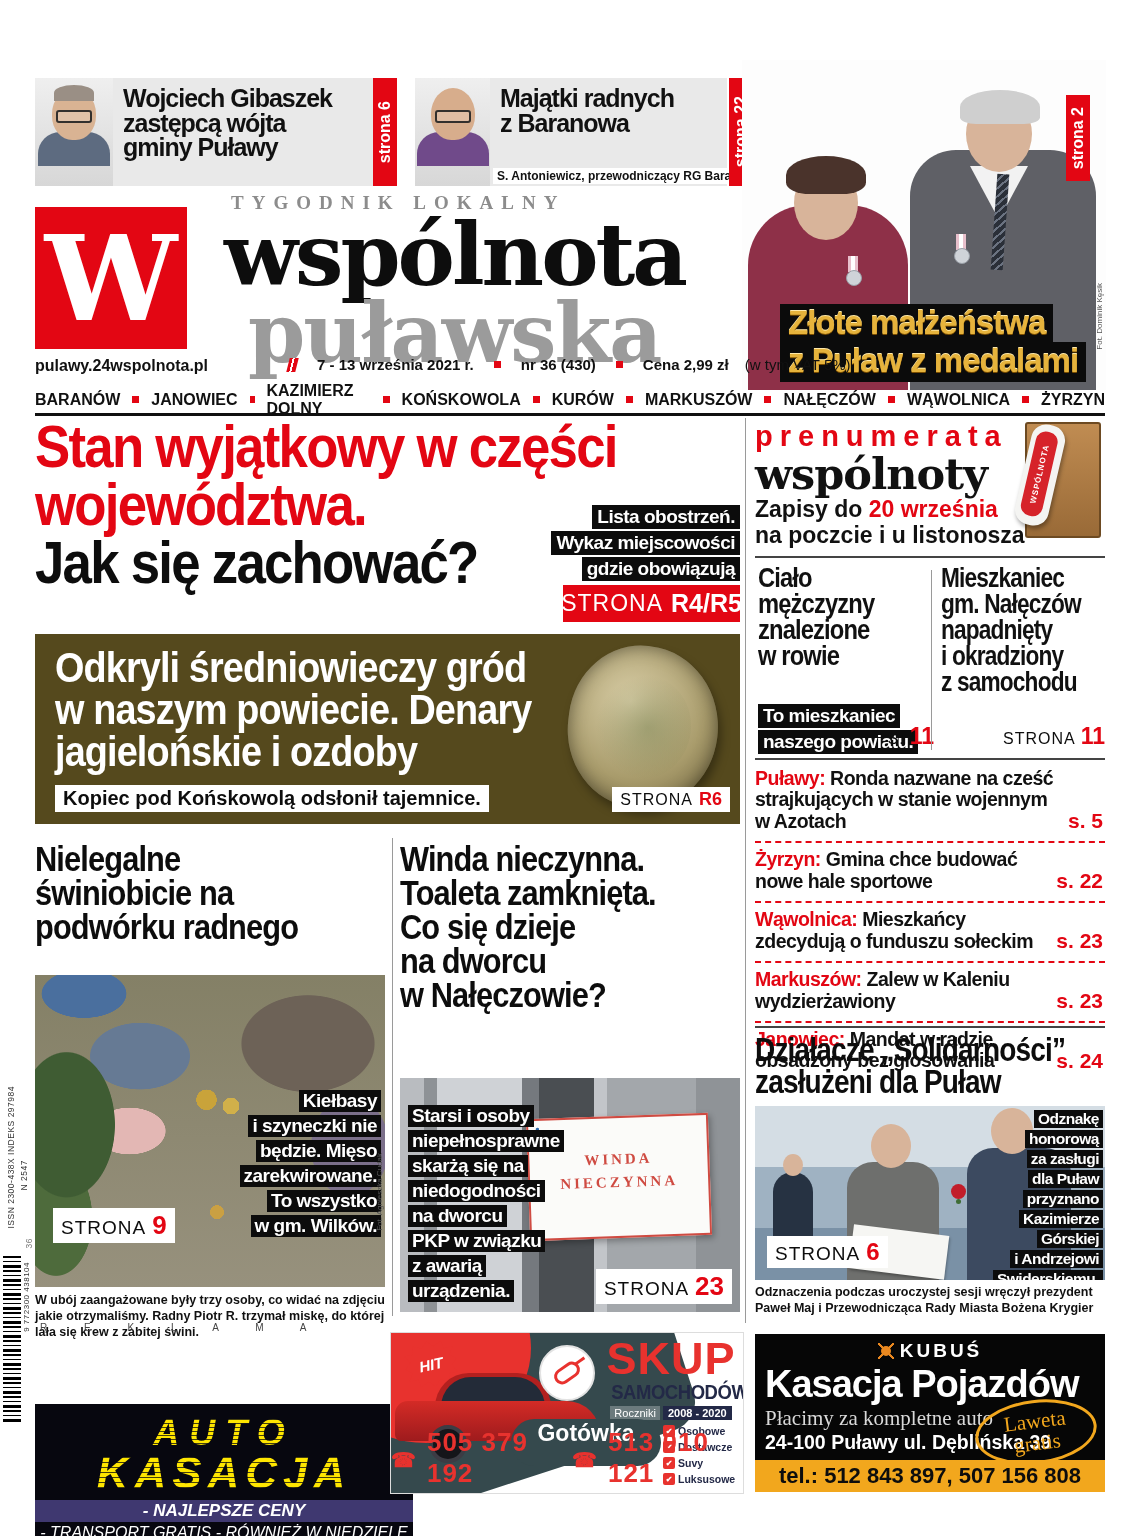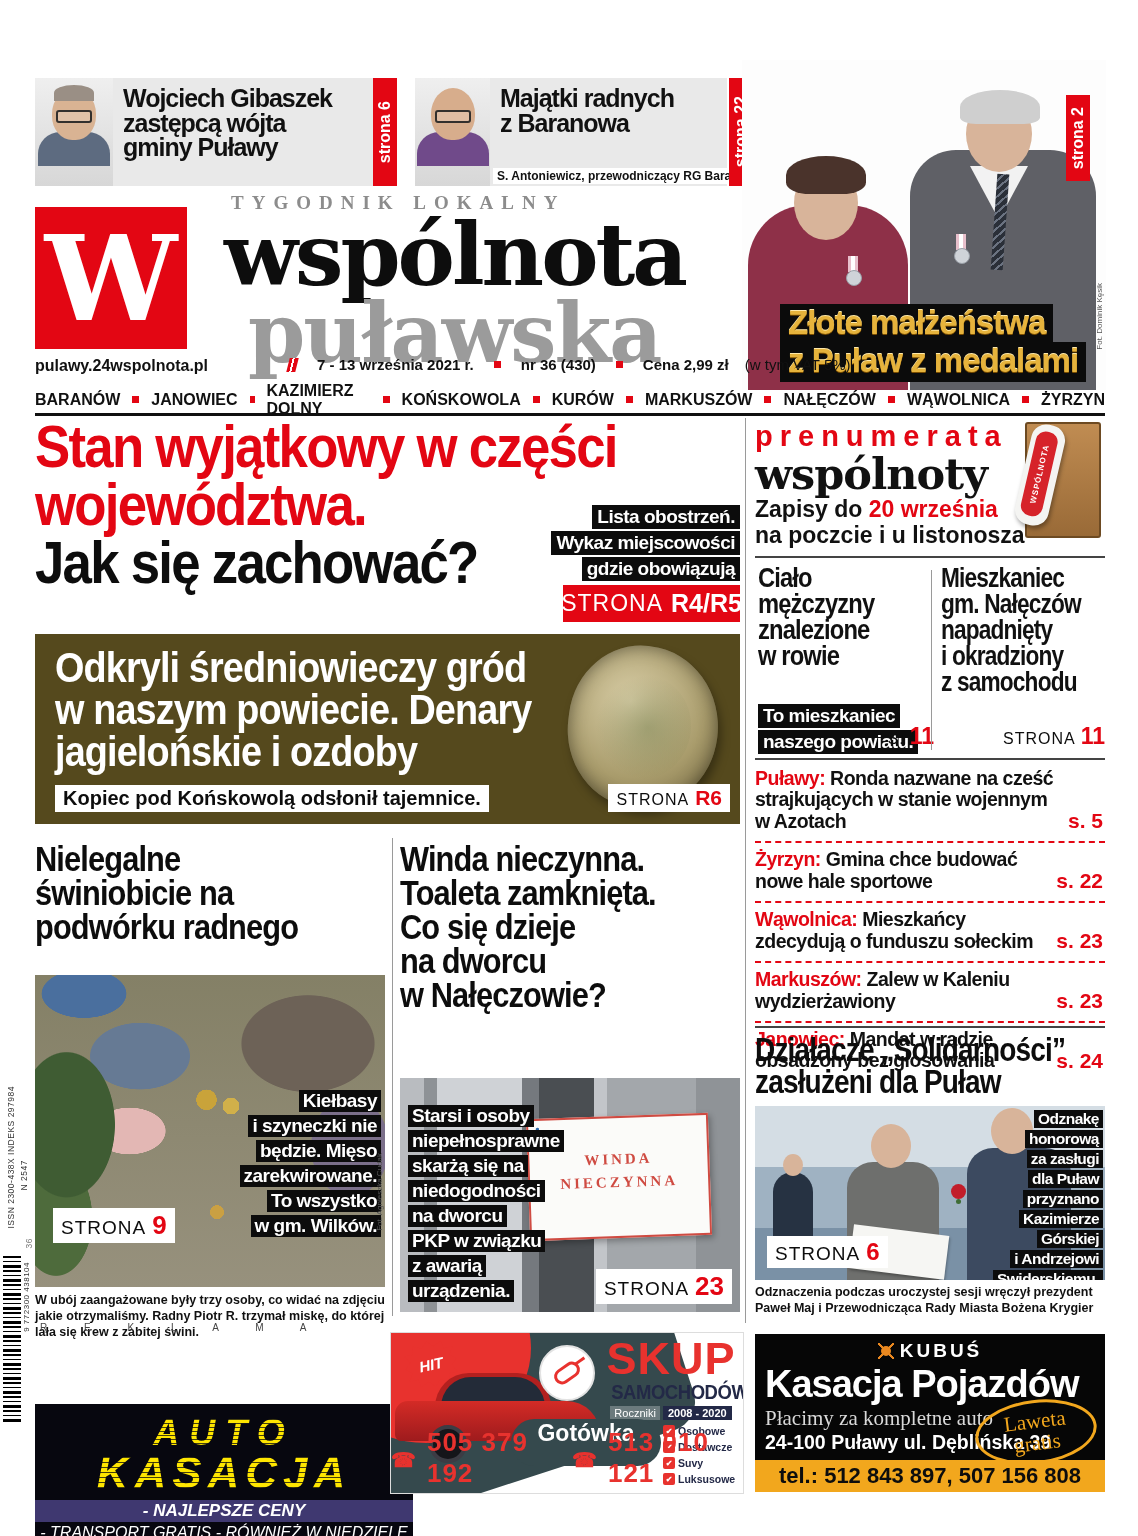--- a/index.html
+++ b/index.html
@@ -282,21 +282,21 @@
   <div class="abs banner" style="left:35px;top:634px;width:705px;height:190px;">
     <div class="abs banner-h pre cx" style="left:20px;top:12px;width:590px;">Odkryli średniowieczy gród
 w naszym powiecie. Denary
 jagielońskie i ozdoby</div>
     <div class="abs coin" style="right:22px;top:12px;width:150px;height:162px;"></div>
     <div class="abs whitebox" style="left:20px;bottom:12px;font-size:20px;">
       <span>Kopiec pod Końskowolą odsłonił tajemnice.</span>
     </div>
     <div class="abs whitebox" style="right:10px;bottom:12px;">
       <span style="font-size:16px;font-weight:normal;letter-spacing:1px;">STRONA</span>
-      <span class="red" style="font-size:21px;">R6</span>
+      <span class="red" style="font-size:18px;">R6</span>
     </div>
   </div>
 
   <div class="abs vline" style="left:745px;top:418px;height:905px;"></div>
   <div class="abs vline" style="left:392px;top:838px;height:478px;"></div>
 
   <div class="abs col-h pre cx" style="left:35px;top:842px;width:400px;">Nielegalne
 świniobicie na
 podwórku radnego</div>
   <div class="abs photo pig-bg" style="left:35px;top:975px;width:350px;height:312px;">

